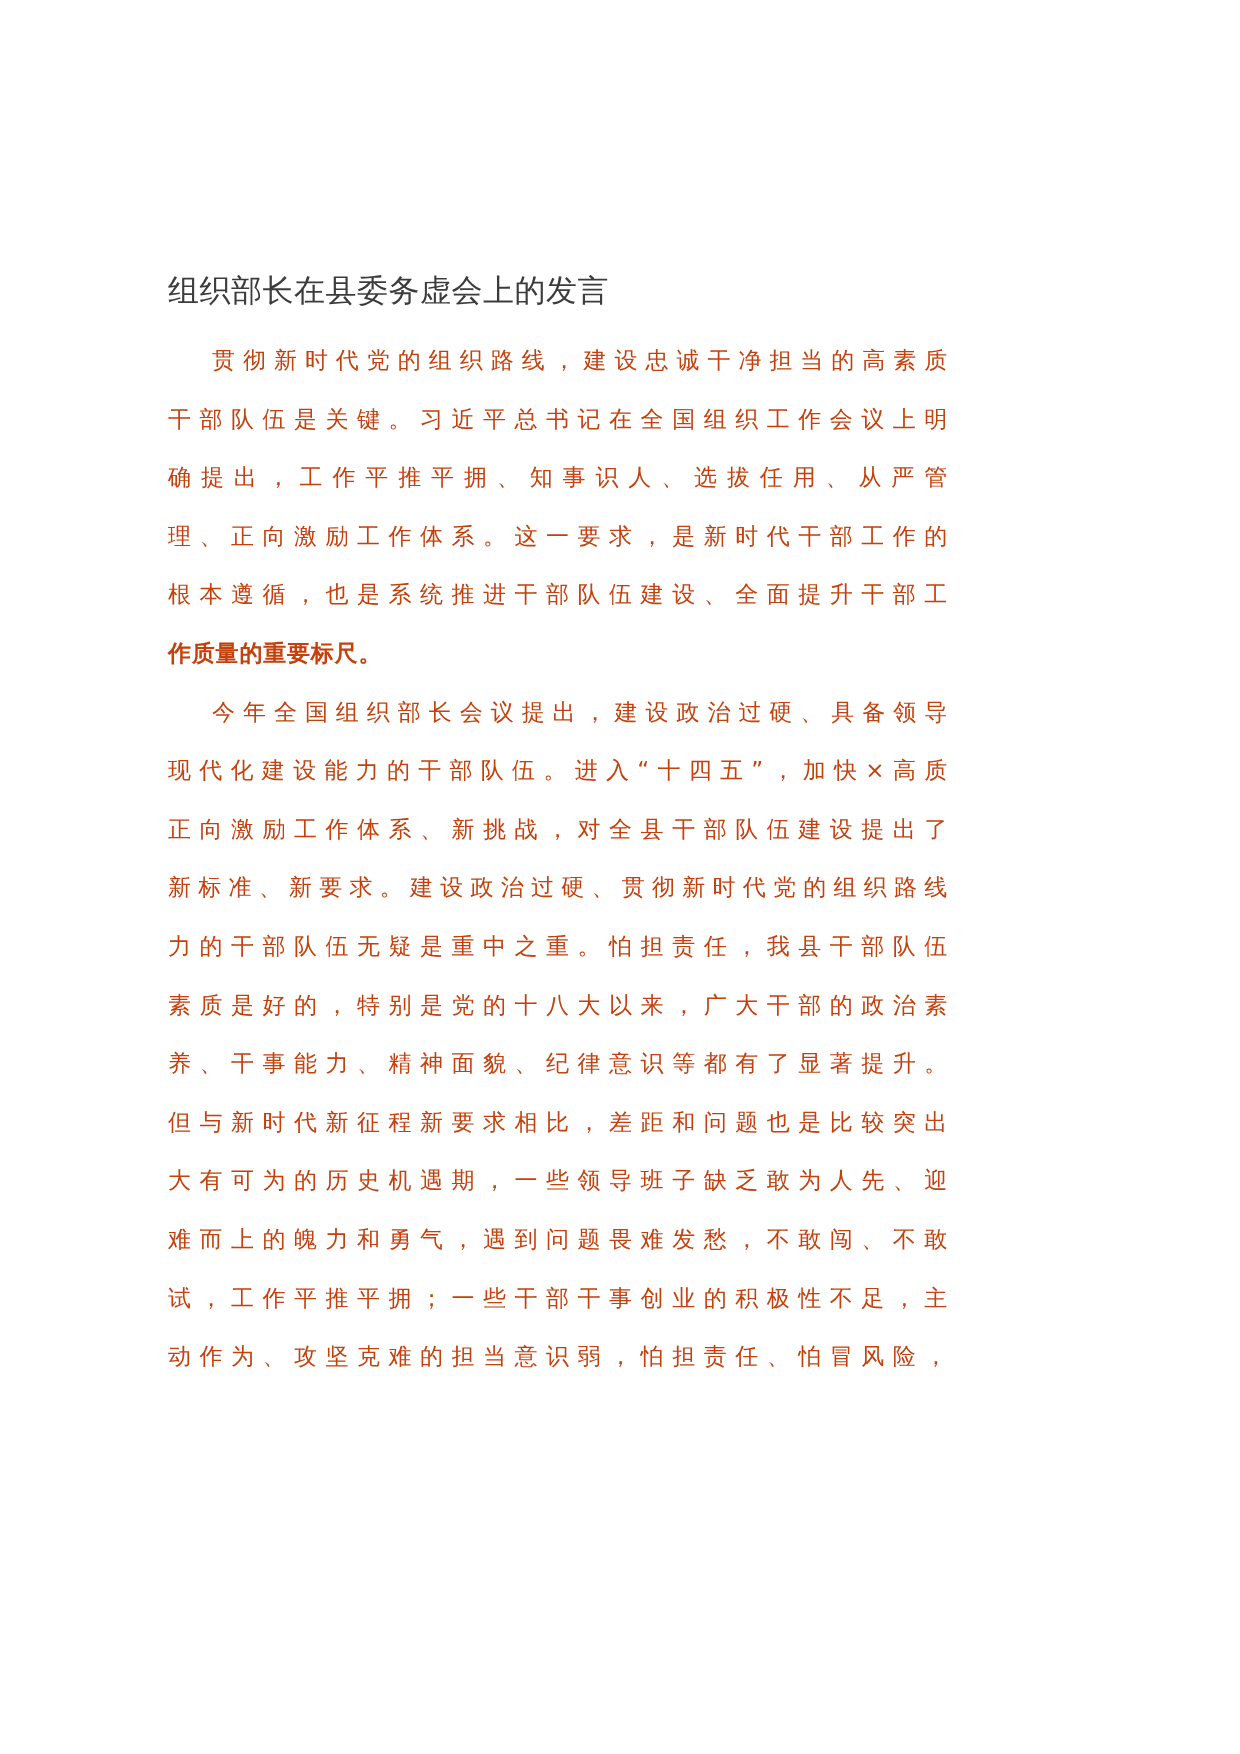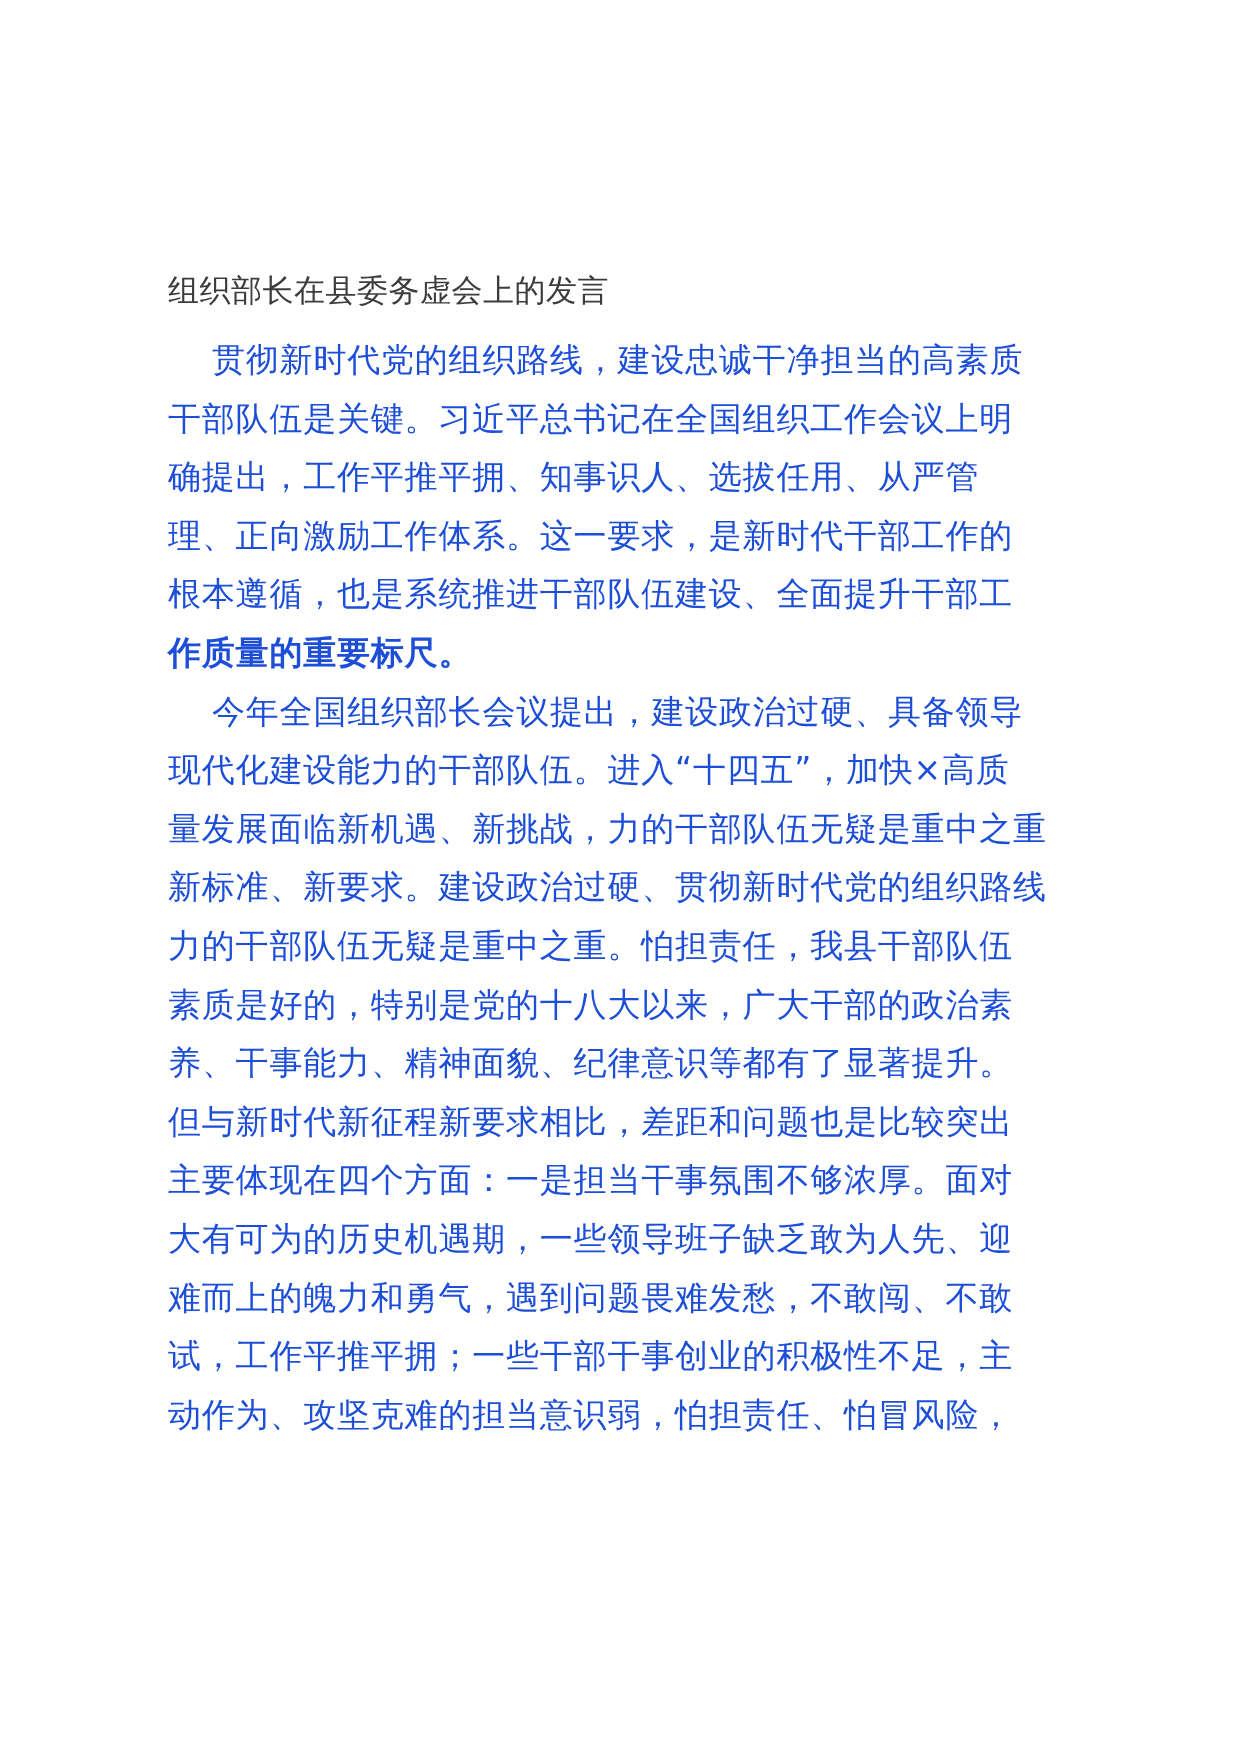--- a/index.html
+++ b/index.html
@@ -35,25 +35,25 @@
       color: #3c3c3c;
     }
     .body-text {
       position: absolute;
       left: 168px;
       top: 283px;
       width: 780px;
     }
     .line {
       height: 58.6px;
-      font-size: 33px;
+      font-size: 23px;
       line-height: 58.6px;
       white-space: nowrap;
       letter-spacing: 0.8px;
-      color: #1d4ed8;
+      color: #c2410c;
       text-align: justify;
       text-align-last: justify;
     }
     .line.indent {
       padding-left: 44px;
     }
     .line.last {
       text-align-last: left;
       font-weight: bold;
     }
@@ -71,26 +71,25 @@
       <div class="line">干部队伍是关键。习近平总书记在全国组织工作会议上明</div>
       <div class="line">确提出，工作平推平拥、知事识人、选拔任用、从严管</div>
       <div class="line">理、正向激励工作体系。这一要求，是新时代干部工作的</div>
       <div class="line">根本遵循，也是系统推进干部队伍建设、全面提升干部工</div>
       <div class="line last">作质量的重要标尺。</div>
     </div>
 
     <div>
       <div class="line indent">今年全国组织部长会议提出，建设政治过硬、具备领导</div>
       <div class="line">现代化建设能力的干部队伍。进入“十四五”，加快×高质</div>
-      <div class="line">量发展面临新机遇、新挑战，力的干部队伍无疑是重中之重</div>
+      <div class="line">正向激励工作体系、新挑战，对全县干部队伍建设提出了</div>
       <div class="line">新标准、新要求。建设政治过硬、贯彻新时代党的组织路线</div>
       <div class="line">力的干部队伍无疑是重中之重。怕担责任，我县干部队伍</div>
       <div class="line">素质是好的，特别是党的十八大以来，广大干部的政治素</div>
       <div class="line">养、干事能力、精神面貌、纪律意识等都有了显著提升。</div>
       <div class="line">但与新时代新征程新要求相比，差距和问题也是比较突出</div>
-      <div class="line">主要体现在四个方面：一是担当干事氛围不够浓厚。面对</div>
       <div class="line">大有可为的历史机遇期，一些领导班子缺乏敢为人先、迎</div>
       <div class="line">难而上的魄力和勇气，遇到问题畏难发愁，不敢闯、不敢</div>
       <div class="line">试，工作平推平拥；一些干部干事创业的积极性不足，主</div>
       <div class="line">动作为、攻坚克难的担当意识弱，怕担责任、怕冒风险，</div>
     </div>
   </div>
 </div>
 
 </body></html>

